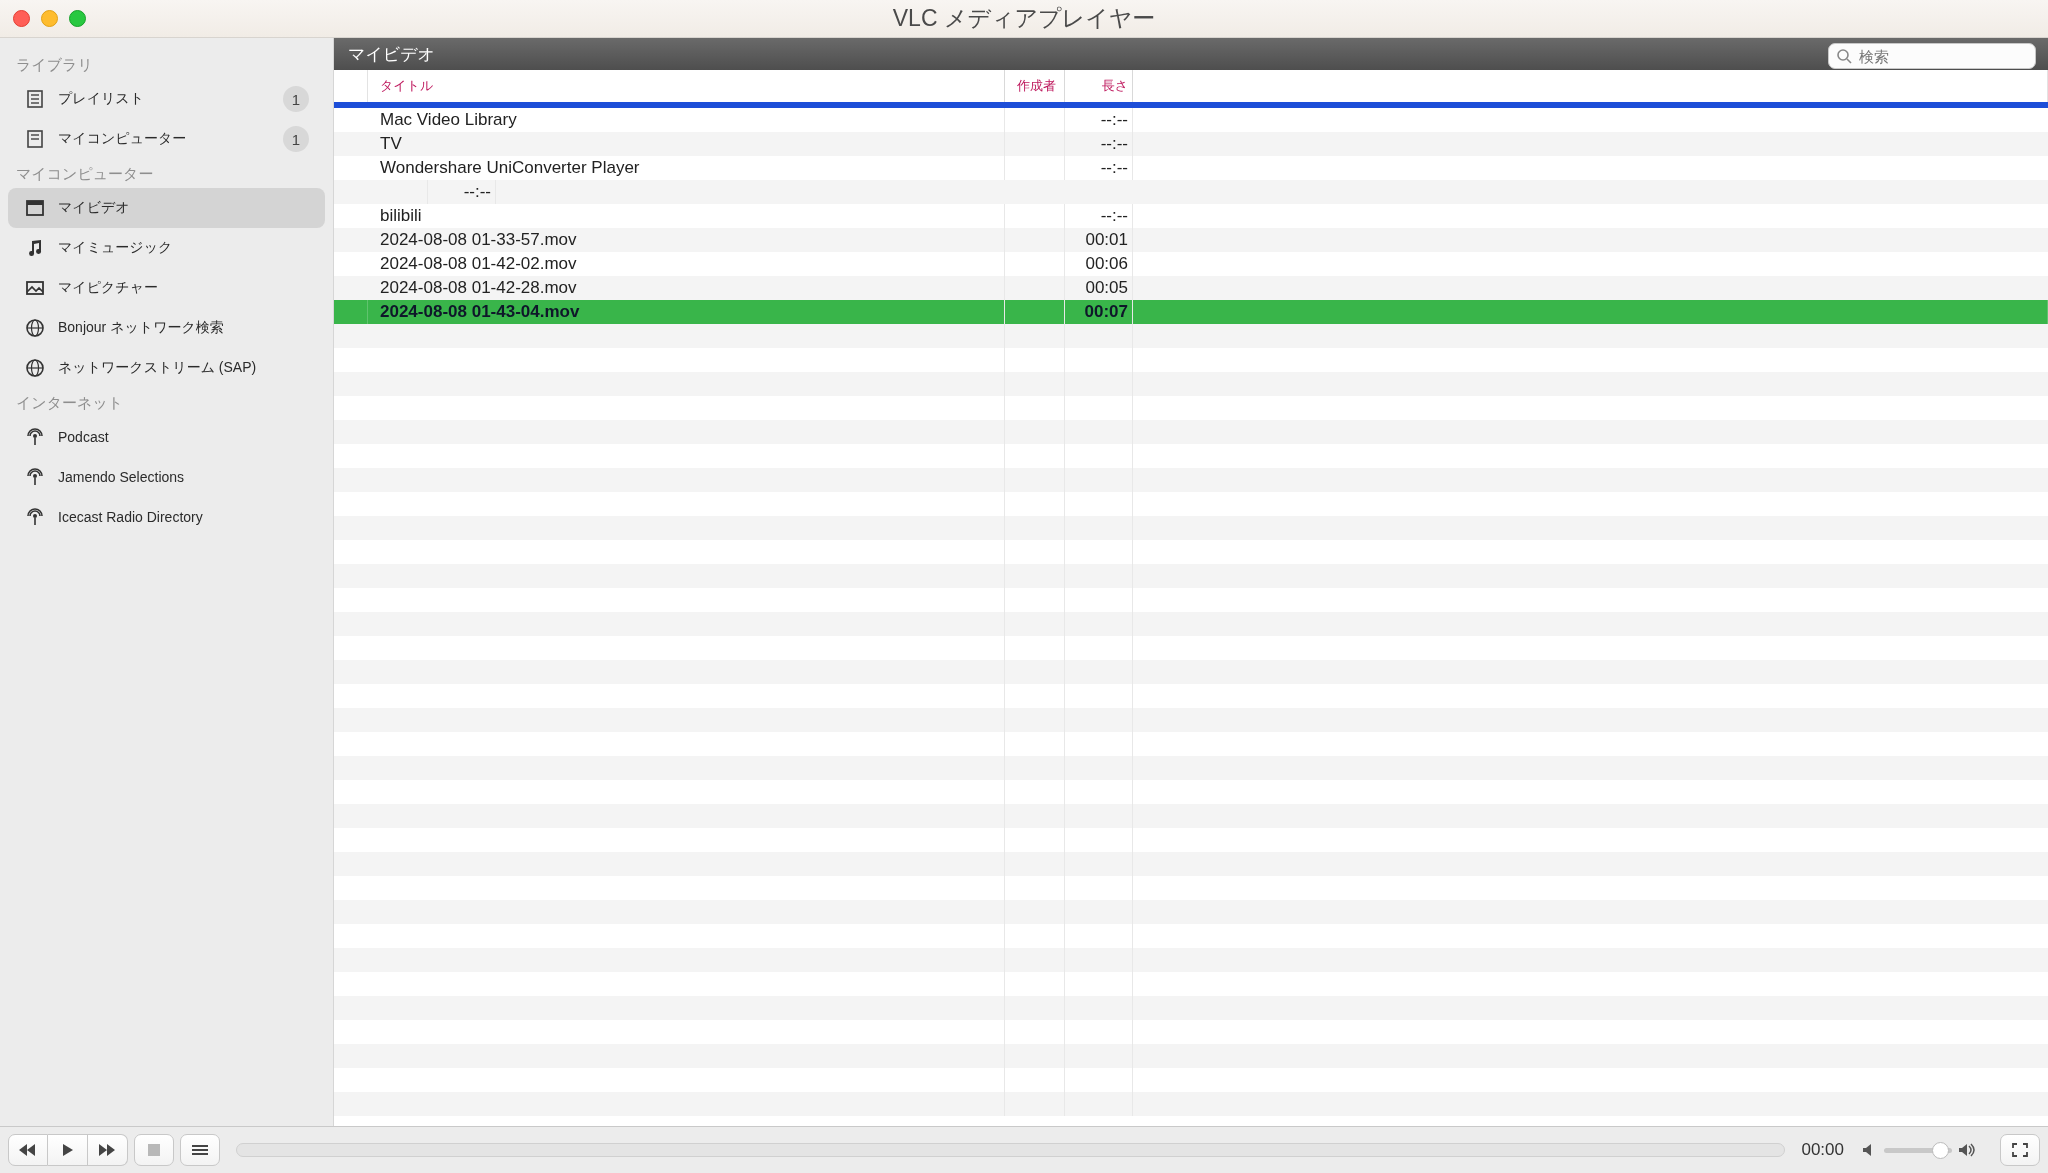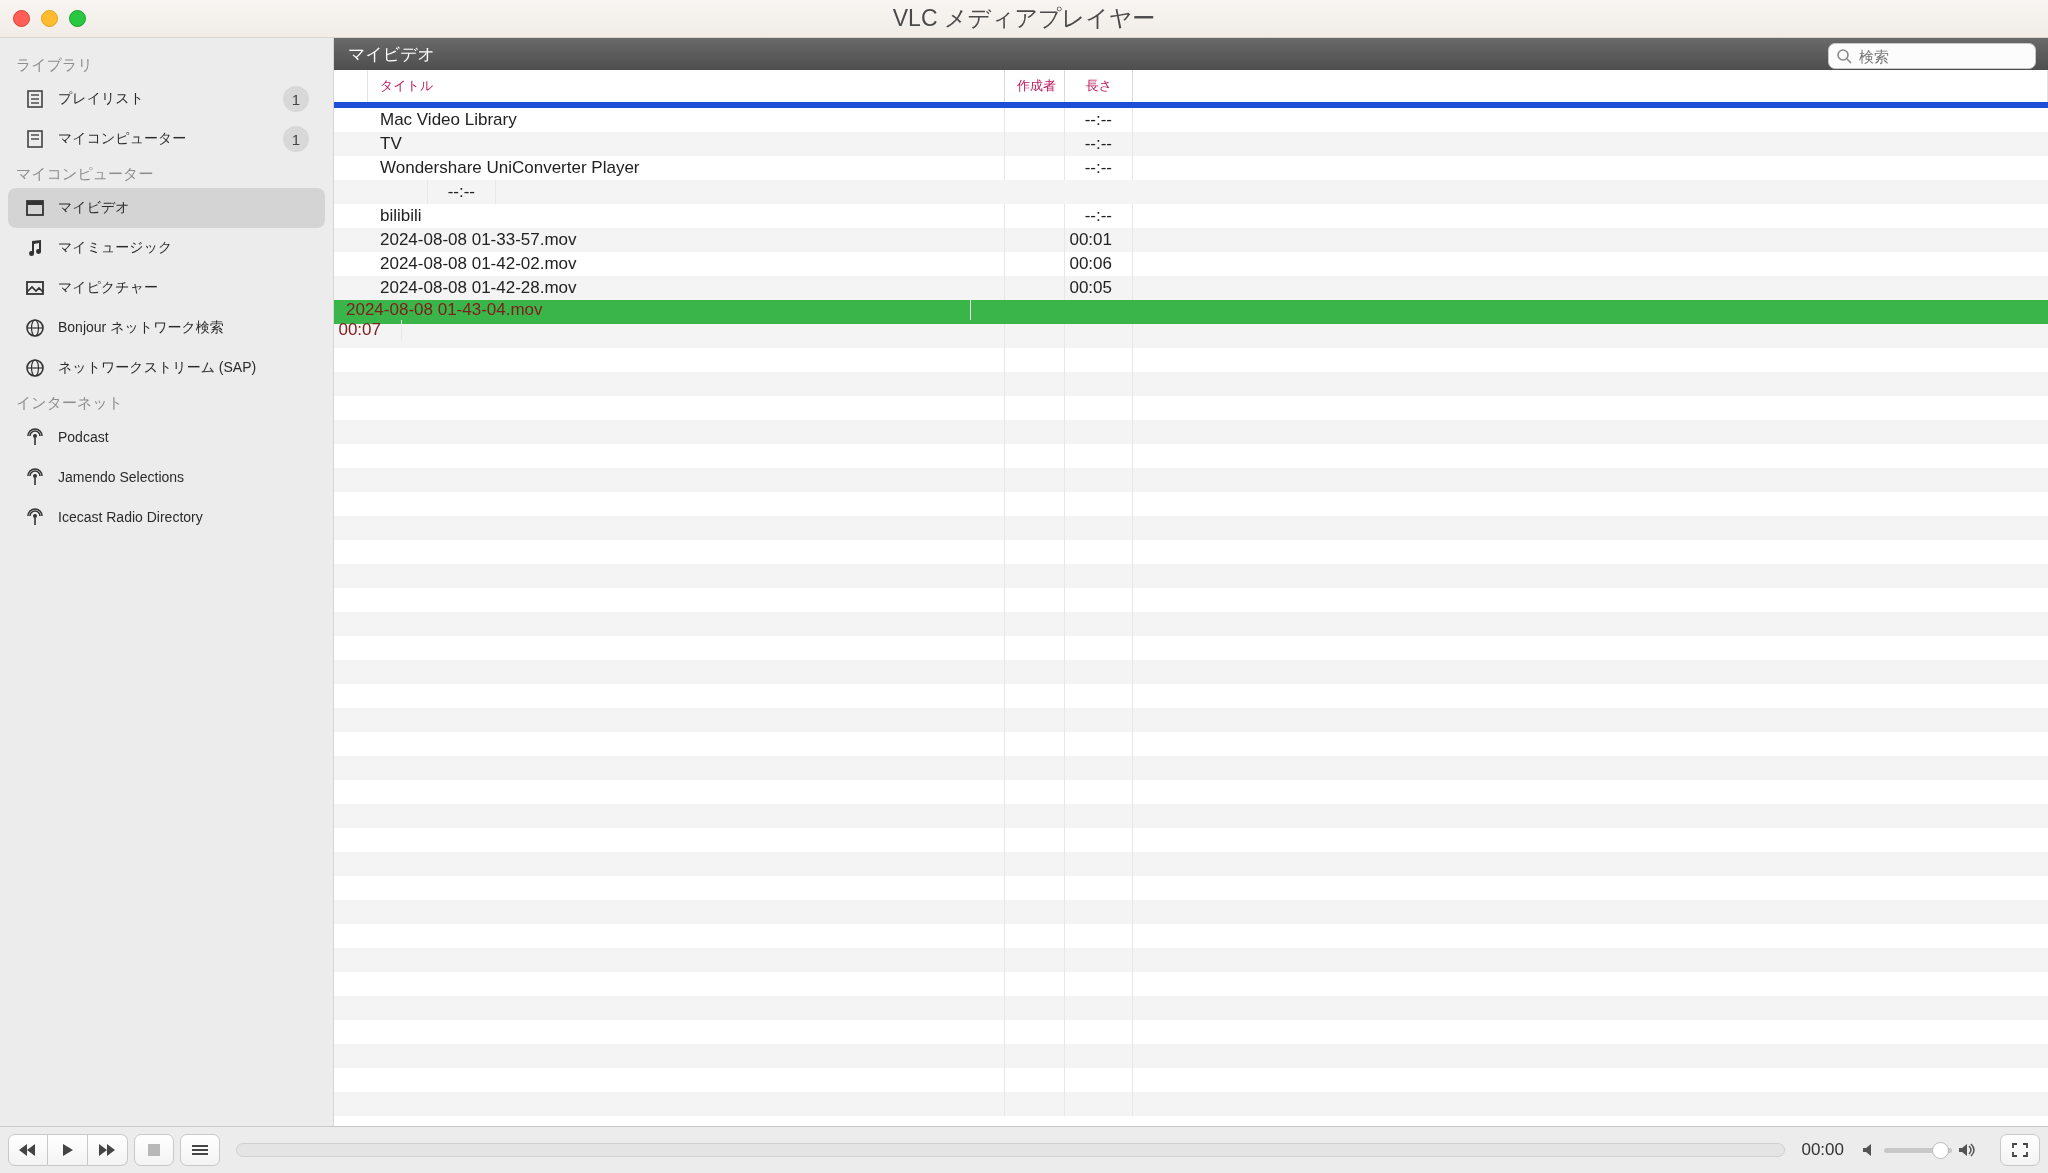--- a/index.html
+++ b/index.html
@@ -28,28 +28,28 @@
 .search { width: 208px; height: 26px; border-radius: 7px; border: 1px solid #c8c8c8; background: #fcfcfc; padding-left: 30px; font-size: 15px; color: #444; }
 .search-icon { position: absolute; left: 8px; top: 5px; color: #888; }
 
 .table { flex: 1; overflow: hidden; position: relative; }
 .thead { display: flex; height: 38px; border-bottom: 6px solid #1d4ed8; background: #fff; font-size: 13px; color: #be185d; }
 .thead .cell { display: flex; align-items: center; padding-left: 12px; border-right: 1px solid #e3e3e3; }
 .tbody { position: absolute; top: 38px; left: 0; right: 0; bottom: 0; }
 .row { display: flex; height: 24px; font-size: 17px; color: #222; }
 .row:nth-child(even) { background: #f4f4f4; }
 .row:nth-child(odd) { background: #fff; }
-.row.selected { background: #39b54a !important; color: #7f1d1d; font-weight: 400; flex-direction: column; }
+.row.selected { background: #39b54a !important; color: #0f172a; font-weight: 700; }
 .row .cell { padding-left: 12px; display: flex; align-items: center; border-right: 1px solid transparent; }
 .row.selected .cell { border-right-color: rgba(255,255,255,0.2); }
 
 .c-gutter { width: 34px; flex: none; }
 .c-title { width: 637px; flex: none; }
 .c-author { width: 60px; flex: none; }
-.c-duration { width: 68px; flex: none; text-align: right; justify-content: flex-end; padding-right: 20px; }
+.c-duration { width: 68px; flex: none; text-align: right; justify-content: flex-end; padding-right: 4px; }
 .c-rest { flex: 1; }
 
 .thead .c-title, .thead .c-author, .thead .c-duration { border-right: 1px solid #d9d9d9; }
 .tbody .row .c-title, .tbody .row .c-author, .tbody .row .c-duration { border-right: 1px solid #e8e8e8; }
 
 .controls { height: 47px; background: #ececec; border-top: 1px solid #c9c9c9; display: flex; align-items: center; padding: 0 8px; gap: 6px; }
 .btn-group { display: flex; }
 .ctl-btn { width: 40px; height: 32px; background: linear-gradient(#ffffff,#f3f3f3); border: 1px solid #c8c8c8; display: flex; align-items: center; justify-content: center; cursor: default; color: #444; }
 .ctl-btn:first-child { border-radius: 7px 0 0 7px; }
 .ctl-btn:last-child { border-radius: 0 7px 7px 0; }

